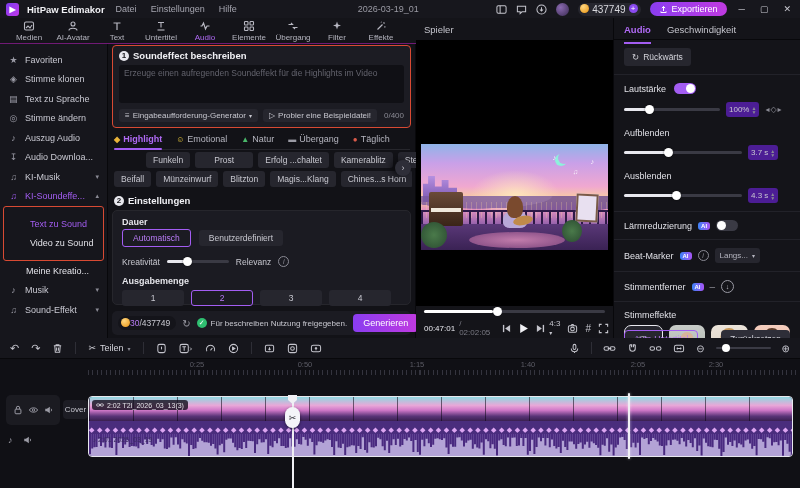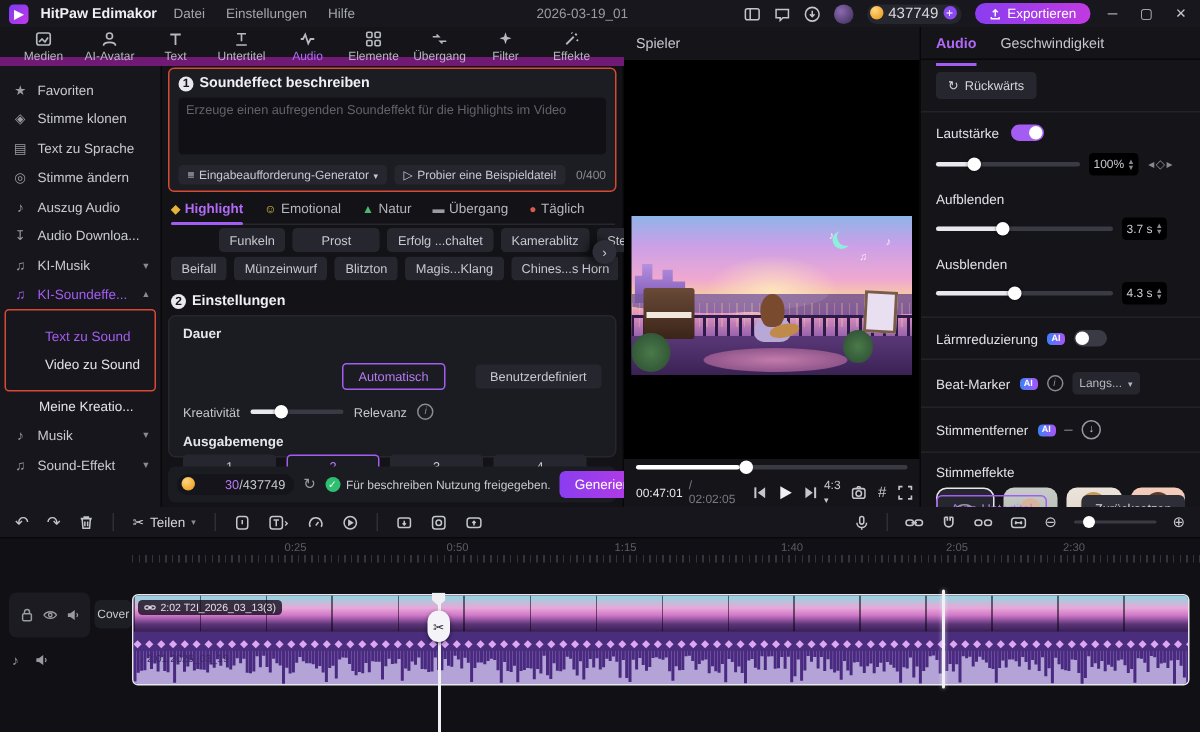--- a/index.html
+++ b/index.html
@@ -20,21 +20,21 @@
   #tb-right{margin-left:auto;display:flex;align-items:center;gap:9px;}
   .tb-ic{color:#c5c5cd;}
   #avatar{width:13px;height:13px;border-radius:50%;background:radial-gradient(circle at 35% 35%,#8a6ab0,#3a2a52);}
   #coinbadge{display:flex;gap:3px;background:#26262e;border-radius:8px;padding:1px 3px 1px 2px;}
   .coin{width:9px;height:9px;border-radius:50%;background:radial-gradient(circle at 35% 30%,#ffd780,#e8920f);}
   #coinbadge .plus{width:9px;height:9px;border-radius:50%;background:#8a4af0;color:#fff;font-size:8px;line-height:9px;text-align:center;}
   #exportbtn{display:flex;align-items:center;gap:4px;background:linear-gradient(90deg,#8a3df0,#c03ae0);color:#fff;border-radius:9px;padding:2px 9px;font-size:9px;}
   .winctl{color:#c8c8d0;font-size:9px;padding:0 3px;}
 
   
-  #ribbon{left:0;top:18px;width:416px;height:26px;background:#141419;display:flex;align-items:flex-start;padding:2px 4px 0 8px;box-sizing:border-box;gap:2px;border-bottom:6px solid #701a75;}
+  #ribbon{left:0;top:18px;width:416px;height:26px;background:#141419;display:flex;align-items:flex-start;padding:2px 4px 0 8px;box-sizing:border-box;gap:2px;border-bottom:1px solid #701a75;}
   .rtab{display:flex;flex-direction:column;align-items:center;gap:1px;width:42px;color:#b5b5bf;}
   .rtab .lbl{font-size:8px;white-space:nowrap;}
   .rtab.active{color:#b06af5;}
   .rtab.active .lbl{color:#b06af5;}
 
   
   #sidebar{left:0;top:44px;width:108px;height:294px;background:#16161c;border-right:1px solid #08080b;box-sizing:border-box;padding-top:6px;}
   .sitem{display:flex;align-items:center;gap:6px;height:19.5px;padding:0 8px;color:#c9c9d2;font-size:9px;white-space:nowrap;overflow:hidden;}
   .sitem .gly{width:11px;text-align:center;font-size:9px;color:#9a9aa5;flex:none;}
   .sitem.active{color:#a35df2;}
@@ -71,21 +71,21 @@
   .optbtn{background:#26262e;border-radius:3px;color:#c8c8d0;font-size:8.5px;padding:3px 10px;display:inline-flex;}
   .optbtn.selected{background:#1b1b22;border:1px solid #a35df2;color:#b87af5;}
   .slider{position:relative;height:3px;background:#3a3a44;border-radius:2px;}
   .slider .fill{position:absolute;left:0;top:0;height:3px;background:#e8e8ee;border-radius:2px;}
   .slider .knob{position:absolute;top:-3.5px;width:9px;height:9px;background:#fff;border-radius:50%;box-shadow:0 0 2px rgba(0,0,0,.6);}
   .infoi{display:inline-block;width:9px;height:9px;border:1px solid #8a8a94;border-radius:50%;color:#8a8a94;font-size:7px;line-height:9px;text-align:center;font-style:italic;}
   .numbtn{width:62px;height:16px;background:#26262e;border-radius:3px;color:#c8c8d0;font-size:8.5px;display:flex;align-items:center;justify-content:center;}
   .numbtn.selected{background:#1b1b22;border:1px solid #a35df2;color:#b87af5;box-sizing:border-box;}
 
   #genbar{position:absolute;left:4px;top:267px;width:299px;height:24px;background:#1b1b22;border-radius:5px;display:flex;align-items:center;padding:0 6px;box-sizing:border-box;gap:6px;}
-  #costpill{display:flex;align-items:flex-start;gap:20px;background:#14141a;border-radius:8px;padding:2px 6px 2px 3px;font-size:8.5px;color:#c8c8d0;}
+  #costpill{display:flex;align-items:flex-start;gap:0;background:#14141a;border-radius:8px;padding:2px 6px 2px 3px;font-size:8.5px;color:#c8c8d0;}
   #costpill .cost{color:#b87af5;}
   .refresh{color:#9a9aa4;font-size:10px;}
   #license{display:flex;align-items:center;gap:4px;margin-left:auto;font-size:8px;color:#c8c8d0;white-space:nowrap;}
   .checkc{display:inline-flex;width:10px;height:10px;border-radius:50%;background:#2fbf71;color:#fff;font-size:7px;align-items:center;justify-content:center;}
   #genbtn{background:linear-gradient(90deg,#8a3df0,#c03ae0);color:#fff;border-radius:4px;font-size:9px;padding:4px 10px;}
 
   
   #player{left:416px;top:18px;width:198px;height:320px;background:#141419;border-right:1px solid #08080b;box-sizing:border-box;}
   #playerhead{height:22px;display:flex;align-items:center;padding:0 8px;font-size:9.5px;color:#c5c5cd;border-bottom:1px solid #08080b;}
   #videoarea{position:absolute;left:0;top:22px;width:197px;height:266px;background:#000;}
@@ -123,21 +123,21 @@
   .itab.active{color:#b06af5;font-weight:bold;}
   .itab.active::after{content:"";position:absolute;left:0;bottom:-5px;width:100%;height:2px;background:#a35df2;}
   #inspbody{padding:8px 10px 0;}
   .ibtn{display:inline-flex;align-items:center;gap:4px;background:#26262e;border-radius:3px;padding:4px 8px;font-size:8.5px;color:#d5d5dc;}
   .idiv{border-top:1px solid #222229;margin:8px -10px 8px;}
   .ilabel{font-size:9px;color:#e0e0e6;}
   .toggle{width:22px;height:11px;border-radius:6px;background:#a35df2;position:relative;}
   .toggle::after{content:"";position:absolute;right:1px;top:1px;width:9px;height:9px;border-radius:50%;background:#fff;}
   .toggle.off{background:#3a3a44;}
   .toggle.off::after{right:auto;left:1px;}
-  .valbox{display:flex;align-items:center;background:#000000;border-radius:3px;height:15px;padding:0 3px;font-size:8px;color:#c8c8d0;gap:2px;}
+  .valbox{display:flex;align-items:center;background:#4c1d95;border-radius:3px;height:15px;padding:0 3px;font-size:8px;color:#c8c8d0;gap:2px;}
   .stepper{display:flex;flex-direction:column;font-size:5px;color:#8a8a94;line-height:4px;}
   .kf{color:#8a8a94;font-size:8px;letter-spacing:1px;}
   .aibadge{display:inline-block;background:linear-gradient(90deg,#3b82f6,#a855f7);color:#fff;font-size:6px;font-weight:bold;border-radius:3px;padding:1px 3px;}
   .dd{display:flex;align-items:center;gap:4px;background:#26262e;border-radius:3px;height:15px;padding:0 5px;font-size:8px;color:#b5b5bf;}
   .dlcirc{display:inline-flex;width:11px;height:11px;border:1px solid #9a9aa4;border-radius:50%;color:#c5c5cd;font-size:7px;align-items:center;justify-content:center;}
   #voicetiles{display:flex;gap:6px;margin-top:5px;}
   .vtile{width:37px;height:37px;border-radius:7px;position:relative;overflow:hidden;}
   .vtile.none{background:#26262e;border:1.5px solid #e8e8ee;display:flex;align-items:center;justify-content:center;}
   .slash{width:16px;height:16px;border:1.5px solid #9a9aa4;border-radius:50%;position:relative;}
   .slash::after{content:"";position:absolute;left:1px;top:6px;width:12px;height:1.5px;background:#9a9aa4;transform:rotate(-45deg);}
@@ -428,21 +428,21 @@
     </div>
     <div id="tagmore">›</div>
 
     <div id="settingshead">
       <span class="stepnum">2</span>
       <span class="secttitle">Einstellungen</span>
     </div>
 
     <div id="settingsbox">
       <div class="slabel">Dauer</div>
-      <div class="row" style="gap:20px;margin-top:15px;justify-content:flex-end;">
+      <div class="row" style="gap:8px;margin-top:2px;">
         <span class="optbtn selected">Automatisch</span>
         <span class="optbtn">Benutzerdefiniert</span>
       </div>
       <div class="row" style="margin-top:9px;gap:7px;">
         <span style="font-size:8.5px;color:#c8c8d0;">Kreativität</span>
         <div class="slider" style="width:62px;">
           <div class="fill" style="width:30%;"></div>
             <div class="knob" style="left:26%;"></div>
         </div>
         <span style="font-size:8.5px;color:#c8c8d0;">Relevanz</span>

